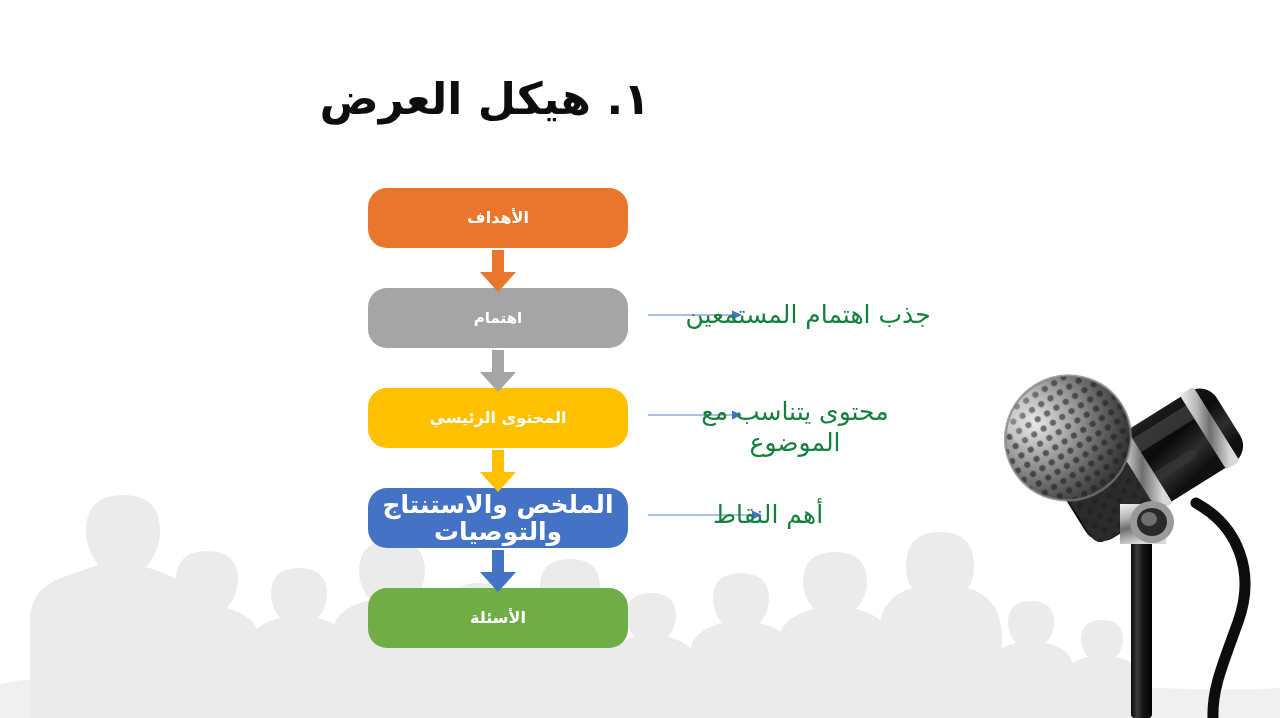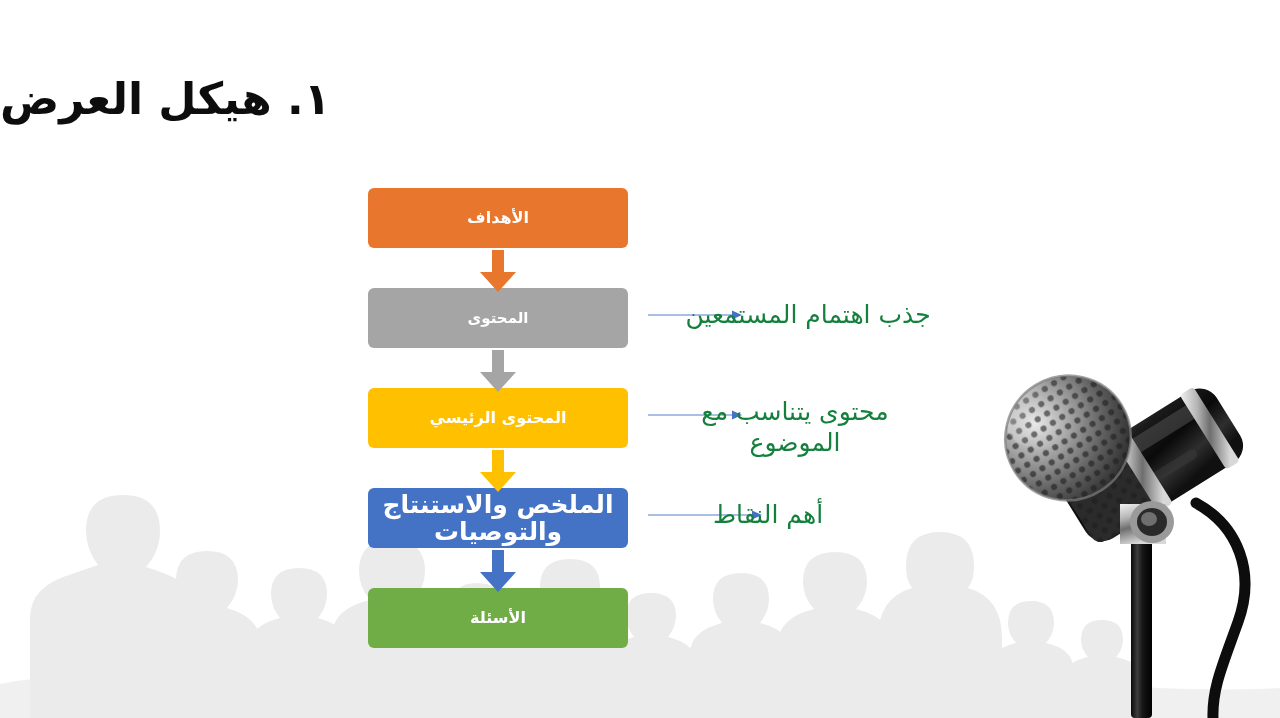--- a/index.html
+++ b/index.html
@@ -27,21 +27,21 @@
     z-index: 0;
     pointer-events: none;
   }
 
   
   #slide-title {
     position: absolute;
     top: 74px;
     left: 0;
     width: 650px;
-    text-align: left;
+    text-align: right;
     direction: rtl;
     font-family: "DejaVu Sans", "Liberation Sans", sans-serif;
     font-weight: bold;
     font-size: 44px;
     line-height: 1.15;
     color: #0d0d0d;
     z-index: 5;
     white-space: nowrap;
   }
 
@@ -51,21 +51,21 @@
     left: 368px;
     top: 188px;
     width: 260px;
     z-index: 4;
   }
   .flow-box {
     position: absolute;
     left: 0;
     width: 260px;
     height: 60px;
-    border-radius: 6px;
+    border-radius: 19px;
     display: flex;
     align-items: center;
     justify-content: center;
     box-sizing: border-box;
     direction: rtl;
   }
   .flow-box .box-label {
     color: #ffffff;
     font-weight: bold;
     text-align: center;
@@ -161,21 +161,21 @@
 
     <div class="flow-box size-lg" style="top:0px;background:#E8762C;">
       <span class="box-label">الأهداف</span>
     </div>
 
     <svg class="down-arrow" style="top:62px;" viewBox="0 0 40 42">
       <path d="M14 0 H26 V22 H38 L20 42 L2 22 H14 Z" fill="#E8762C"></path>
     </svg>
 
     <div class="flow-box size-md" style="top:100px;background:#A5A5A5;">
-      <span class="box-label">المحتوى</span>
+      <span class="box-label">اهتمام</span>
     </div>
 
     <svg class="down-arrow" style="top:162px;" viewBox="0 0 40 42">
       <path d="M14 0 H26 V22 H38 L20 42 L2 22 H14 Z" fill="#A5A5A5"></path>
     </svg>
 
     <div class="flow-box size-lg" style="top:200px;background:#FFC000;">
       <span class="box-label">المحتوى الرئيسي</span>
     </div>
 

